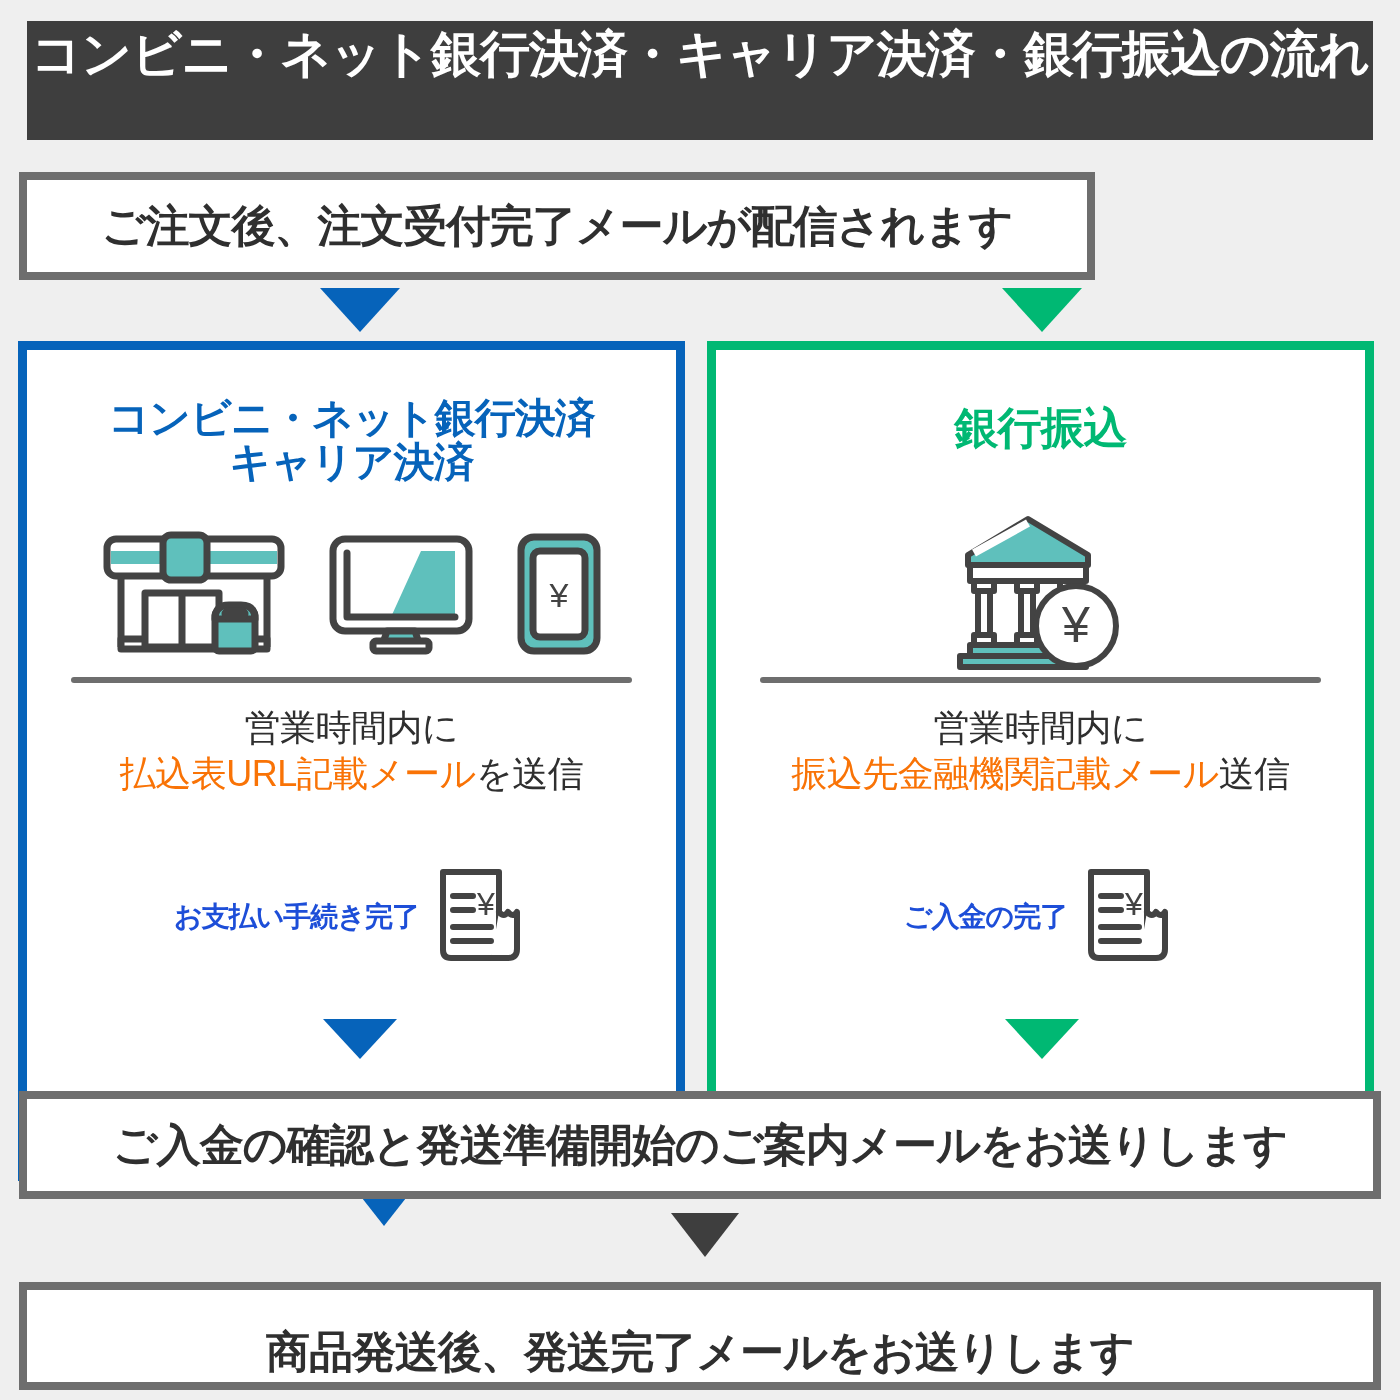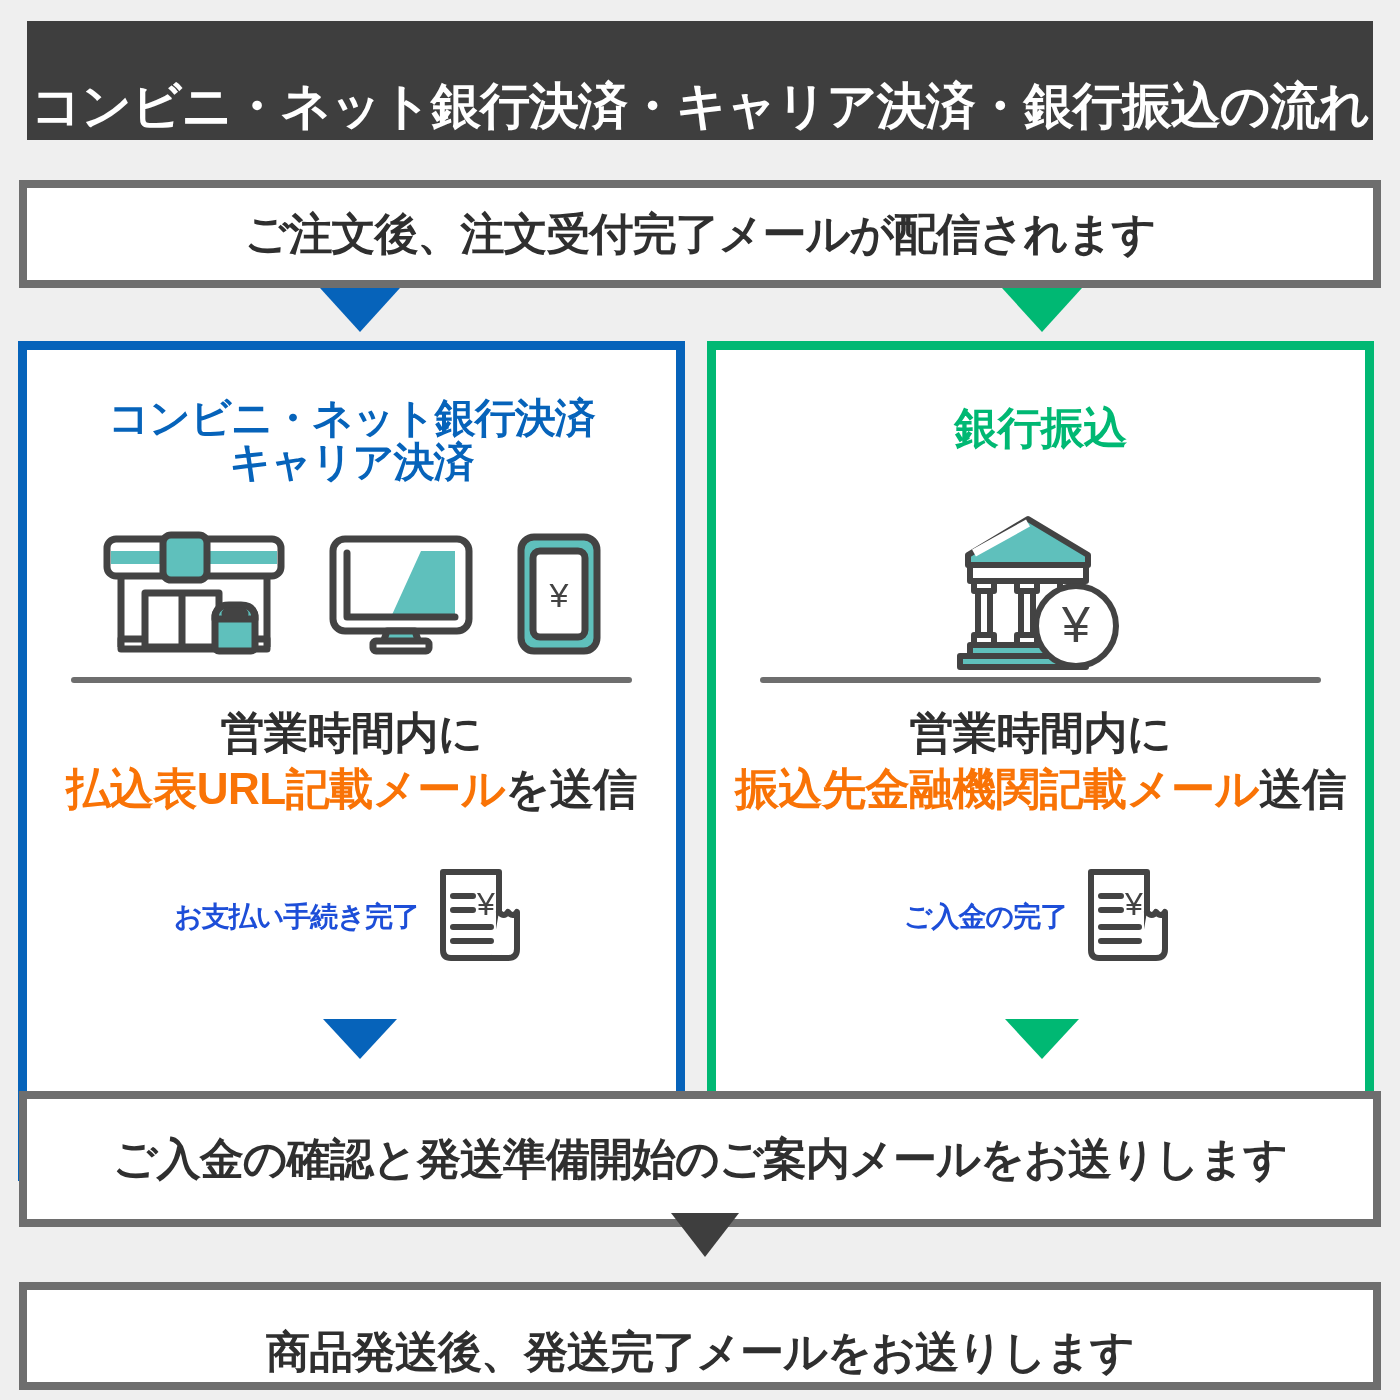--- a/index.html
+++ b/index.html
@@ -7,36 +7,36 @@
     width:1400px;height:1400px;
     background:#efefef;
     font-family:"Liberation Sans","DejaVu Sans",sans-serif;
     overflow:hidden;
   }
   .page{position:relative;width:1400px;height:1400px;box-sizing:border-box;}
 
   
   .header-bar{
     position:absolute;left:27px;top:21px;width:1346px;height:119px;
-    background:#3e3e3e;display:flex;align-items:flex-end;justify-content:center;
+    background:#3e3e3e;display:flex;align-items:flex-start;justify-content:center;
   }
   .header-title{
     color:#ffffff;font-size:50px;font-weight:bold;letter-spacing:-1px;
     white-space:nowrap;
   }
 
   
   .step-box{
     position:absolute;background:#ffffff;border:8px solid #6e6e6e;
     box-sizing:border-box;display:flex;align-items:center;justify-content:center;
   }
   .step-text{color:#2f2f2f;font-size:44px;font-weight:bold;white-space:nowrap;letter-spacing:-1px;}
 
-  #step-order{left:19px;top:180px;width:1362px;height:108px;}
-  #step-confirm{left:19px;top:1091px;width:1362px;height:136px;}
+  #step-order{left:19px;top:172px;width:1076px;height:108px;}
+  #step-confirm{left:19px;top:1091px;width:1362px;height:108px;}
   #step-shipped{left:19px;top:1282px;width:1362px;height:108px;align-items:flex-end;}
 
   
   .arrow{position:absolute;width:0;height:0;border-style:solid;border-color:transparent;}
   .arrow.blue{border-top-color:#0663ba;}
   .arrow.green{border-top-color:#00b873;}
   .arrow.dark{border-top-color:#3e3e3e;}
 
   #arrow-top-left{left:320px;top:288px;border-width:44px 40px 0 40px;}
   #arrow-top-right{left:1002px;top:288px;border-width:44px 40px 0 40px;}
@@ -68,21 +68,21 @@
   }
   .icon-row.single{justify-content:center;top:160px;height:165px;}
 
   .divider{
     position:absolute;left:44px;right:44px;top:327px;height:6px;
     background:#6e6e6e;border-radius:3px;
   }
 
   .notice{
     position:absolute;left:0;right:0;top:355px;text-align:center;
-    font-size:44px;font-weight:bold;color:#2f2f2f;line-height:1.28;letter-spacing:-0.5px;
+    font-size:36px;font-weight:normal;color:#2f2f2f;line-height:1.28;letter-spacing:-0.5px;
   }
   .notice .hi{color:#f97306;}
 
   .complete-row{
     position:absolute;left:0;right:0;top:519px;height:96px;
     display:flex;align-items:center;justify-content:center;gap:14px;
   }
   .complete-text{font-size:28px;font-weight:bold;color:#1d4ed8;letter-spacing:-1px;white-space:nowrap;}
 </style>
 </head>

